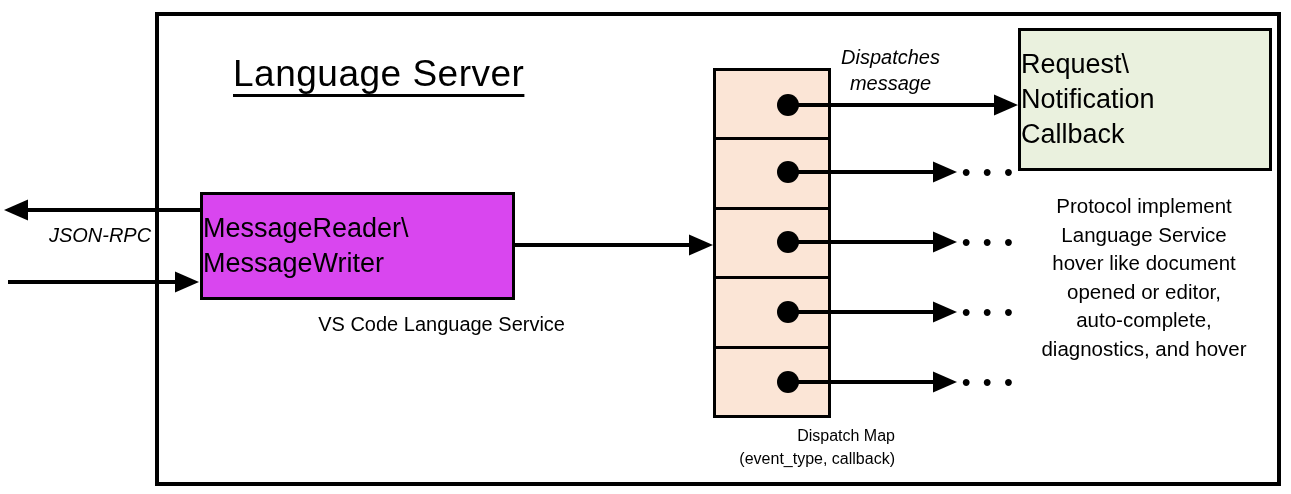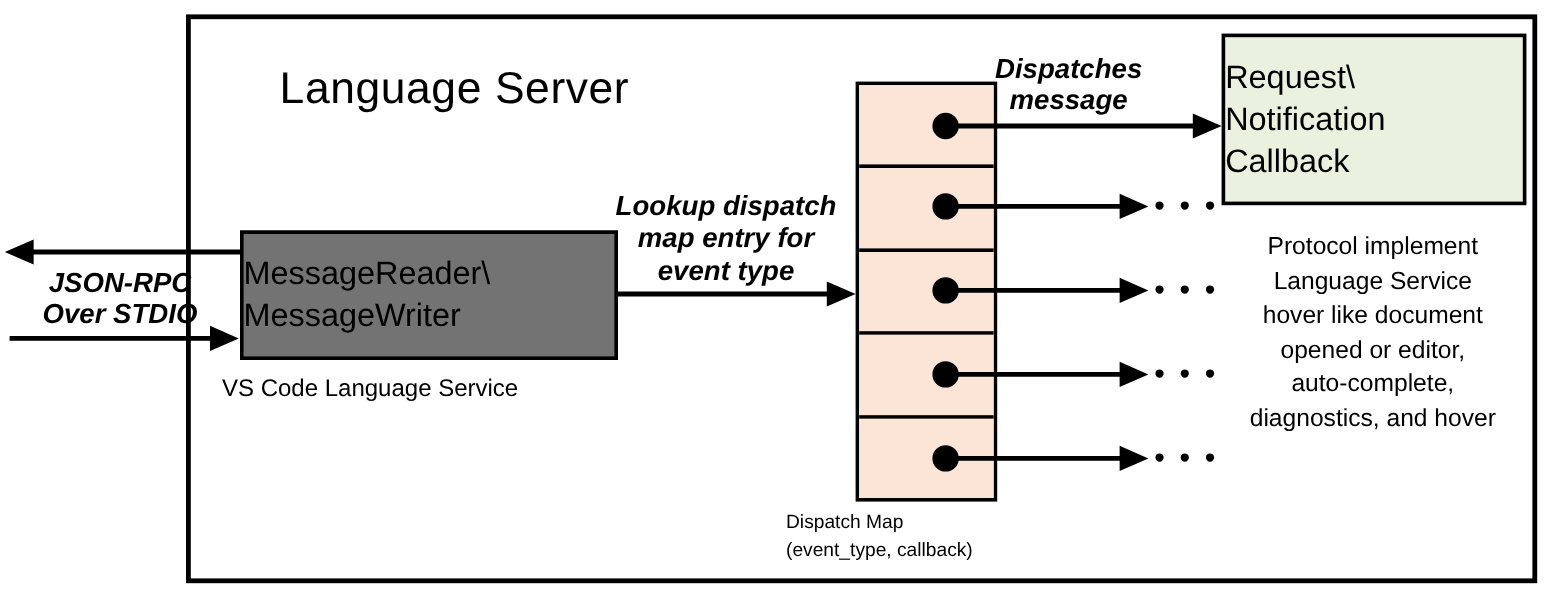--- a/index.html
+++ b/index.html
@@ -18,53 +18,53 @@
     left: 155px; top: 12px;
     width: 1126px; height: 474px;
     border: 4px solid #000;
     box-sizing: border-box;
   }
 
   #diagram-title {
     left: 233px; top: 53px;
     font-size: 37px;
     letter-spacing: 0.5px;
+    text-decoration: underline;
     text-decoration-thickness: 3px;
     text-underline-offset: 8px;
     white-space: nowrap;
   }
 
   .node-box {
     border: 3px solid #000;
     box-sizing: border-box;
     display: flex;
     flex-direction: column;
     align-items: flex-start;
     justify-content: center;
     text-align: center;
     font-size: 27px;
     line-height: 35px;
   }
   #message-box { left: 200px; top: 192px; width: 315px; height: 108px; }
   #callback-box { left: 1018px; top: 28px; width: 254px; height: 143px; }
 
   .caption {
-    text-align: left;
+    text-align: right;
     font-size: 20px;
     line-height: 28px;
   }
   #message-caption { left: 185px; top: 310px; width: 380px; }
   #map-caption { left: 655px; top: 424px; width: 240px; line-height: 23px; font-size: 16px; }
 
   .flow-label {
     text-align: center;
     font-style: italic;
-    font-size: 23px;
+    font-size: 20px;
     line-height: 26px;
-    font-weight: bold;
   }
   #stdio-label   { left: 25px;  top: 222px; width: 150px; }
   #lookup-label  { left: 512px; top: 158px; width: 186px; line-height: 27px; }
   #dispatch-label{ left: 818px; top: 44px;  width: 145px; }
 
   #dispatch-map {
     left: 713px; top: 68px;
     width: 118px; height: 350px;
     border: 3px solid #000;
     box-sizing: border-box;
@@ -96,36 +96,30 @@
 <body>
 
 <div id="stage">
 
   <div id="outer-rect" class="abs"></div>
 
   <div id="diagram-title" class="abs">Language Server</div>
 
   <div id="stdio-label" class="abs flow-label">
     <div>JSON-RPC</div>
-    <div>Over STDIO</div>
-  </div>
-
-  <div id="message-box" class="abs node-box" style="background: #737373;">
+  </div>
+
+  <div id="message-box" class="abs node-box" style="background: #d946ef;">
     <div>MessageReader\</div>
     <div>MessageWriter</div>
   </div>
   <div id="message-caption" class="abs caption">
     <div>VS Code Language Service</div>
   </div>
 
-  <div id="lookup-label" class="abs flow-label">
-    <div>Lookup dispatch</div>
-    <div>map entry for</div>
-    <div>event type</div>
-  </div>
 
   <div id="dispatch-label" class="abs flow-label">
     <div>Dispatches</div>
     <div>message</div>
   </div>
 
   <div id="dispatch-map" class="abs">
     <div class="dispatch-cell" style="background: rgb(251, 229, 214);"></div>
     <div class="dispatch-cell" style="background: rgb(251, 229, 214);"></div>
     <div class="dispatch-cell" style="background: rgb(251, 229, 214);"></div>

